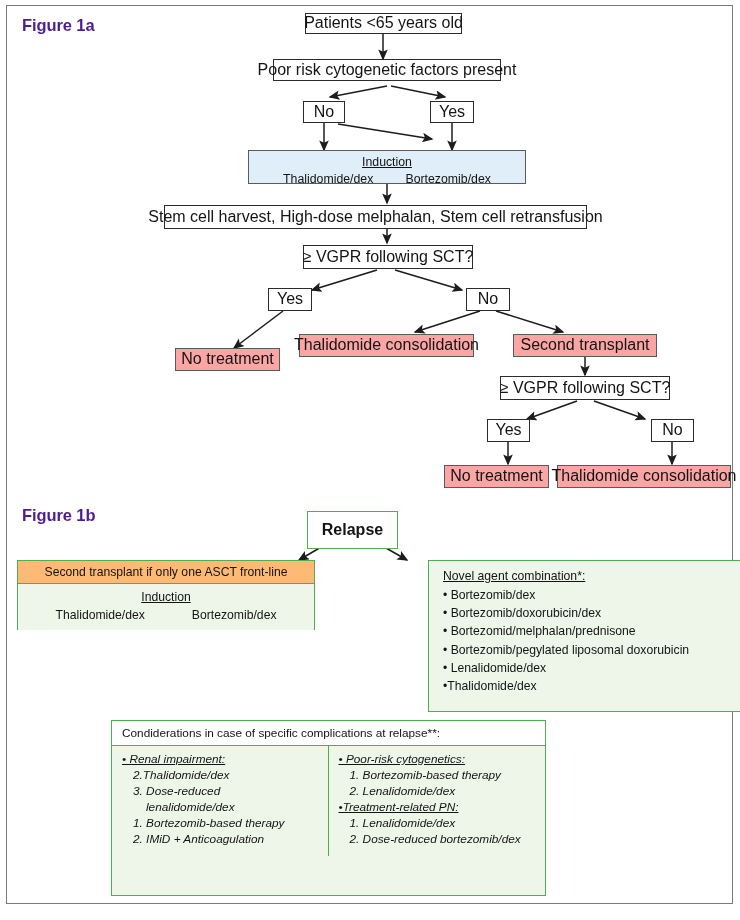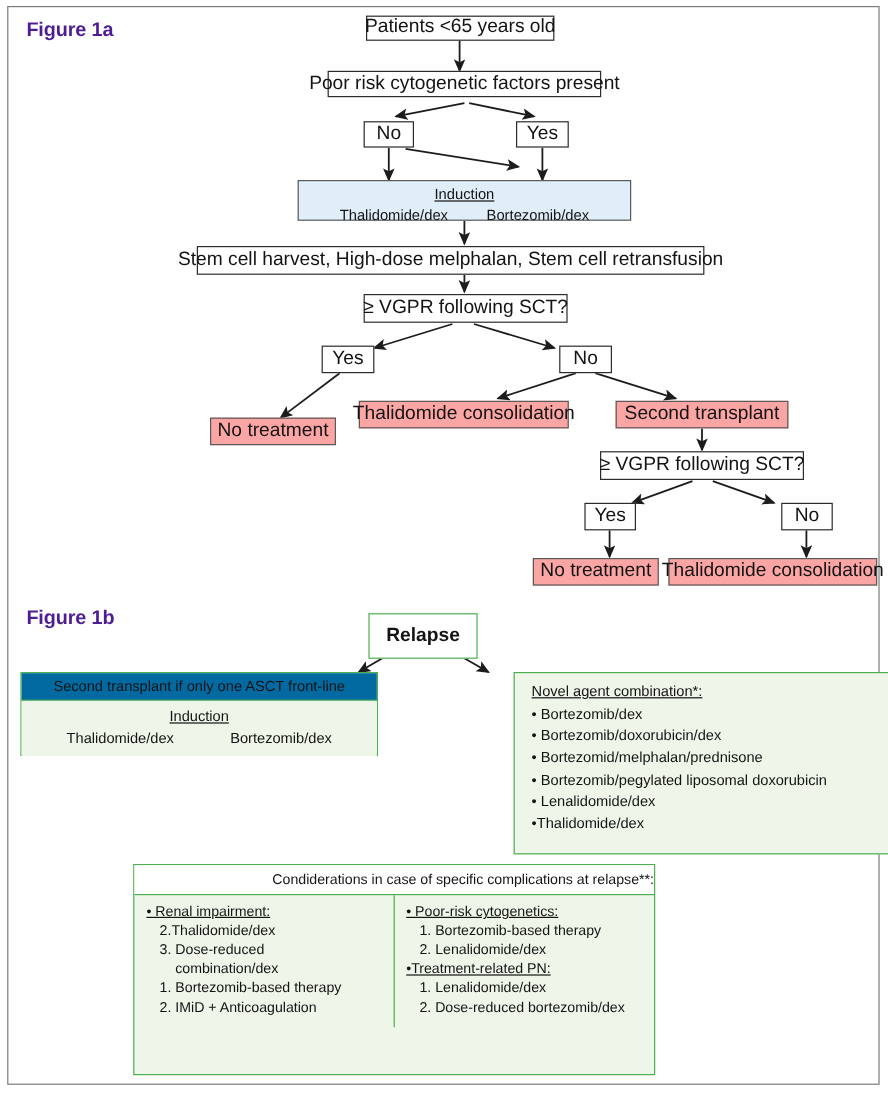--- a/index.html
+++ b/index.html
@@ -94,21 +94,21 @@
   }
   
   .panel {
     position: absolute;
     box-sizing: border-box;
     border: 1.5px solid #4caf50;
     font-size: 12.2px;
     color: #141414;
   }
   .panel-head {
-    background: #0369a1;
+    background: #fdba74;
     border-bottom: 1.5px solid #4caf50;
     text-align: center;
     padding: 4px 0 4px 0;
     font-size: 12.2px;
   }
   .panel-body {
     background: #eef5e9;
     padding: 6px 0 8px 0;
   }
   .panel-body .ind-title {
@@ -145,24 +145,24 @@
     border: 1.5px solid #4caf50;
     background: #eef5e9;
     font-size: 11.8px;
     color: #141414;
   }
   .cons-head {
     background: #ffffff;
     border-bottom: 1.5px solid #4caf50;
     padding: 5px 0 5px 10px;
     font-size: 11.8px;
-    text-align: right;
   }
   .cons-cols {
     display: flex;
+    font-style: italic;
   }
   .cons-col {
     box-sizing: border-box;
     padding: 6px 6px 8px 10px;
     flex: 1 1 50%;
   }
   .cons-col.left {
     border-right: 1.3px solid #4caf50;
   }
   .cons-head-item {
@@ -298,21 +298,21 @@
     <div class="novel-item">•Thalidomide/dex</div>
   </div>
 
   <div class="considerations" style="left:111px; top:720px; width:435px; height:176px;">
     <div class="cons-head">Condiderations in case of specific complications at relapse**:</div>
     <div class="cons-cols">
       <div class="cons-col left">
         <div class="cons-head-item">• Renal impairment:</div>
         <div class="cons-sub">2.Thalidomide/dex</div>
         <div class="cons-sub">3. Dose-reduced</div>
-        <div class="cons-sub cont">combination/dex</div>
+        <div class="cons-sub cont">lenalidomide/dex</div>
         <div class="cons-sub">1. Bortezomib-based therapy</div>
         <div class="cons-sub">2. IMiD + Anticoagulation</div>
       </div>
       <div class="cons-col">
         <div class="cons-head-item">• Poor-risk cytogenetics:</div>
         <div class="cons-sub">1. Bortezomib-based therapy</div>
         <div class="cons-sub">2. Lenalidomide/dex</div>
         <div class="cons-head-item">•Treatment-related PN:</div>
         <div class="cons-sub">1. Lenalidomide/dex</div>
         <div class="cons-sub">2. Dose-reduced bortezomib/dex</div>

